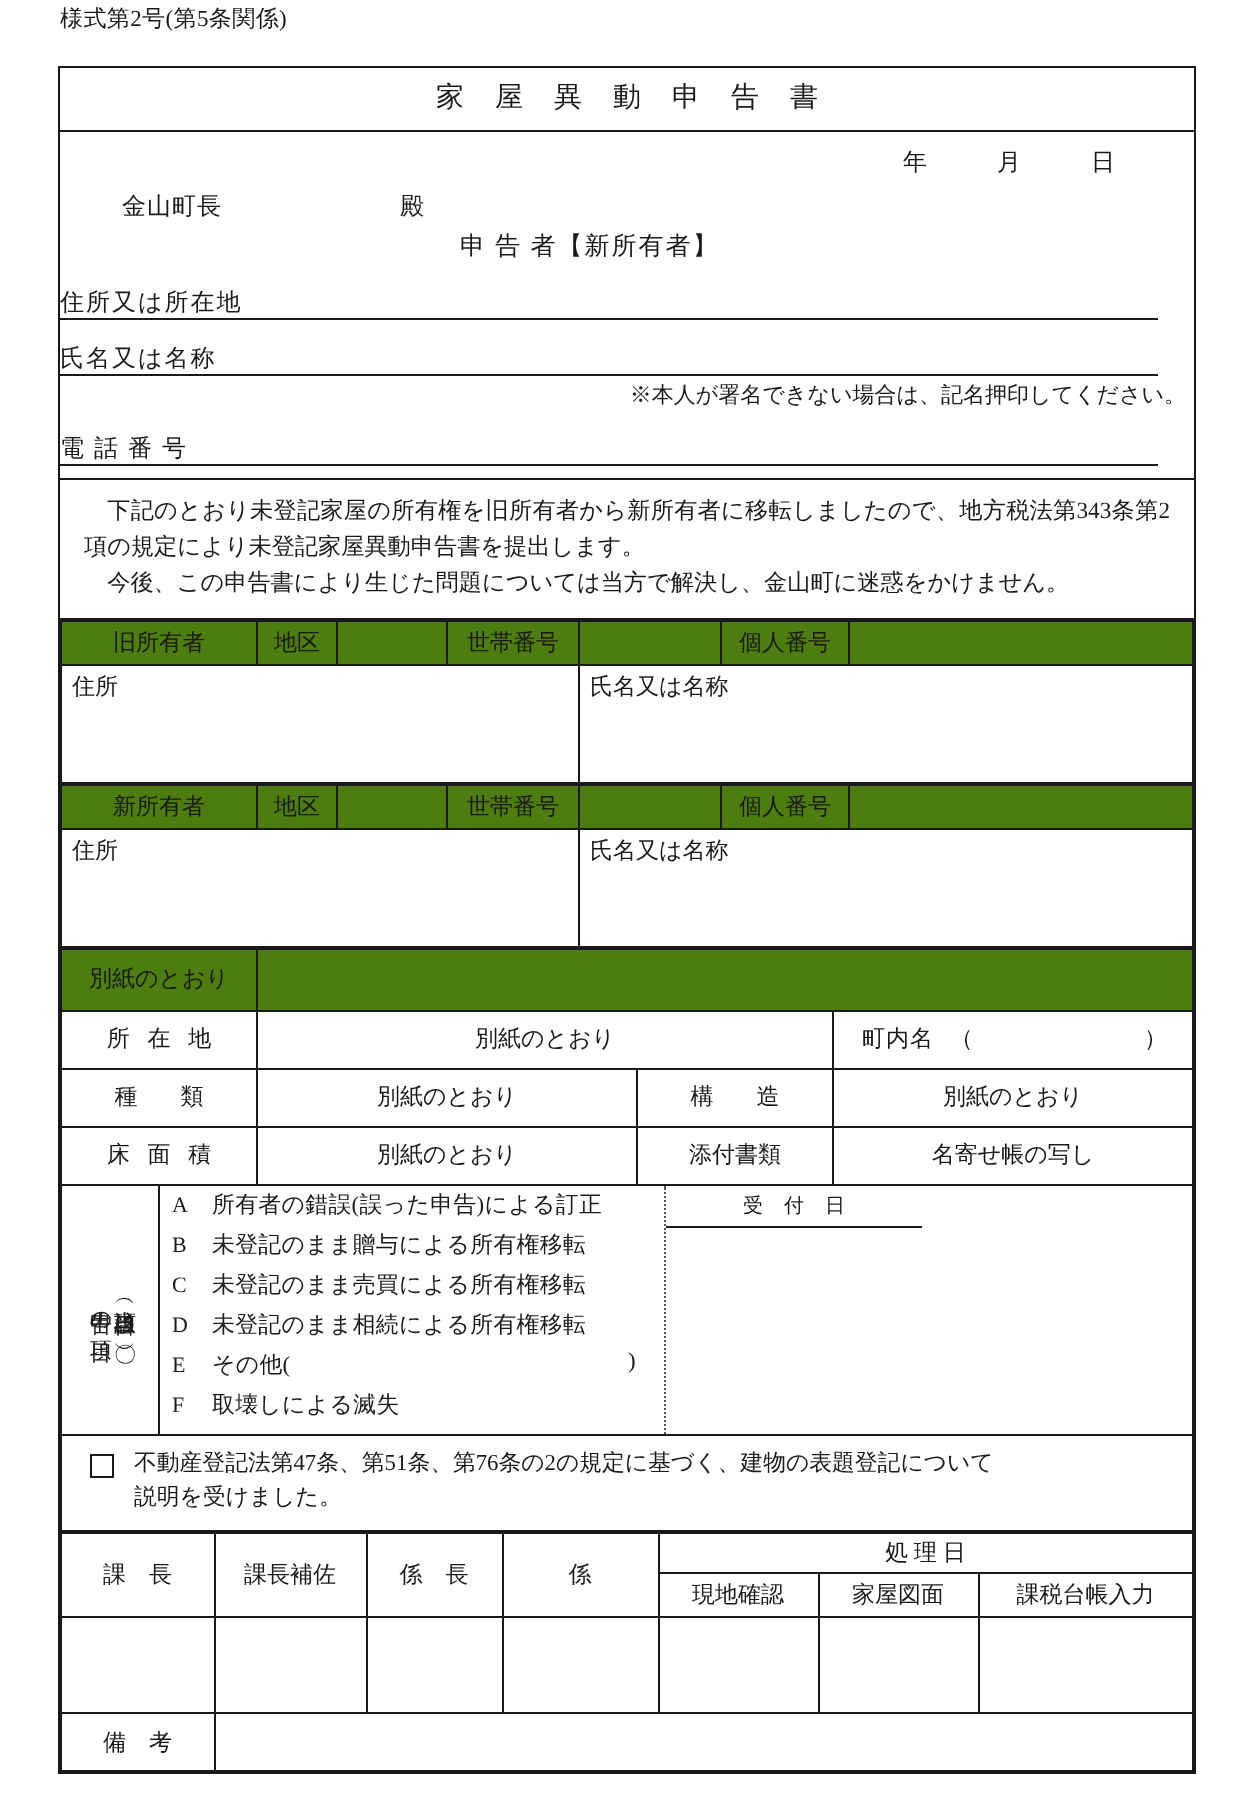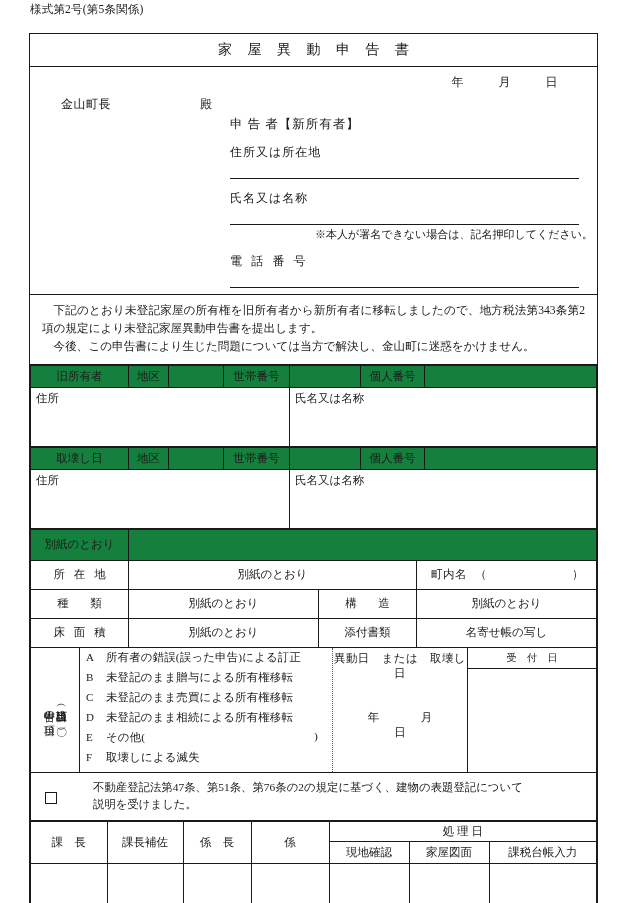--- a/index.html
+++ b/index.html
@@ -89,29 +89,27 @@
   }
 
   .applicant-title {
     margin-left: 200px;
     font-size: 12.5px;
     letter-spacing: 1px;
     padding-top: 1px;
   }
 
   .uline-row {
-    margin-left: 200px;
     margin-right: 18px;
     margin-top: 11px;
     border-bottom: 1px solid #1a1a1a;
     font-size: 12px;
     letter-spacing: 1px;
-    padding-bottom: 19px;
+    padding-bottom: 1px;
     height: 15px;
-    font-family: Liberation Mono, monospace;
   }
   .note-line {
     margin-left: 200px;
     margin-right: 4px;
     margin-top: 2px;
     font-size: 11px;
     text-align: right;
     letter-spacing: 0px;
   }
 
@@ -130,21 +128,21 @@
     width: 100%;
     border-collapse: collapse;
     table-layout: fixed;
     font-size: 11.5px;
   }
   table.grid td {
     border: 1px solid #1a1a1a;
     padding: 0;
     vertical-align: middle;
   }
-  .shade { background: #15803d; }
+  .shade { background: #4d7c0f; }
   .ctr { text-align: center; }
   .lft { text-align: left; padding-left: 5px !important; margin-top: 33px; }
   .hrow td { height: 21px; }
   .addr-cell { height: 55px; vertical-align: top !important; padding: 3px 0 0 5px !important; }
 
   .heavy-top { border-top: 1.6px solid #1a1a1a !important; }
   .heavy-bot { border-bottom: 1.6px solid #1a1a1a !important; }
 
   
   .sp3 { letter-spacing: 3px; padding-left: 3px; }
@@ -239,24 +237,23 @@
     padding: 3px 0 3px 4px;
   }
 
   
   .chk-wrap {
     border-left: 1.6px solid #1a1a1a;
     border-right: 1.6px solid #1a1a1a;
     border-bottom: 1.6px solid #1a1a1a;
     padding: 6px 8px 7px 10px;
     display: flex;
-    align-items: center;
+    align-items: flex-start;
     font-size: 11.4px;
     line-height: 1.5;
-    gap: 26px;
   }
   .chkbox {
     width: 10px; height: 10px;
     border: 1px solid #1a1a1a;
     flex: none;
     margin: 3px 10px 0 4px;
     background: #fff;
   }
 
   
@@ -366,21 +363,21 @@
         <col style="width:98px">
           <col style="width:40px">
           <col style="width:55px">
         <col style="width:66px">
           <col style="width:71px">
           <col style="width:64px">
           <col>
       </colgroup>
       <tbody>
           <tr class="hrow">
-        <td class="shade ctr heavy-top">取壊し日</td>
+        <td class="shade ctr heavy-top">新所有者</td>
         <td class="shade ctr heavy-top">地区</td>
         <td class="shade ctr heavy-top"></td>
         <td class="shade ctr heavy-top">世帯番号</td>
         <td class="shade ctr heavy-top"></td>
         <td class="shade ctr heavy-top">個人番号</td>
         <td class="shade ctr heavy-top"></td>
       </tr>
       <tr>
         <td class="addr-cell lft heavy-bot" colspan="4">
           <span>住所</span>
@@ -461,28 +458,20 @@
         <div class="item-line">
           <span class="item-letter">E</span>
           <span class="item-text"><span>その他(</span><span class="tail-paren">)</span></span>
         </div>
         <div class="item-line">
           <span class="item-letter">F</span>
           <span class="item-text"><span>取壊しによる滅失</span><span class="tail-paren"></span></span>
         </div>
       </div>
 
-      <div class="change-col">
-        <div class="change-head">異動日　または　取壊し日</div>
-        <div class="change-ymd">
-          <span>年</span>
-          <span>月</span>
-          <span>日</span>
-        </div>
-      </div>
 
       <div class="recv-col">
         <div class="recv-head">受 付 日</div>
         <div style="height:100px"></div>
       </div>
     </div>
 
     <div class="chk-wrap">
       <span class="chkbox"></span>
       <span>

